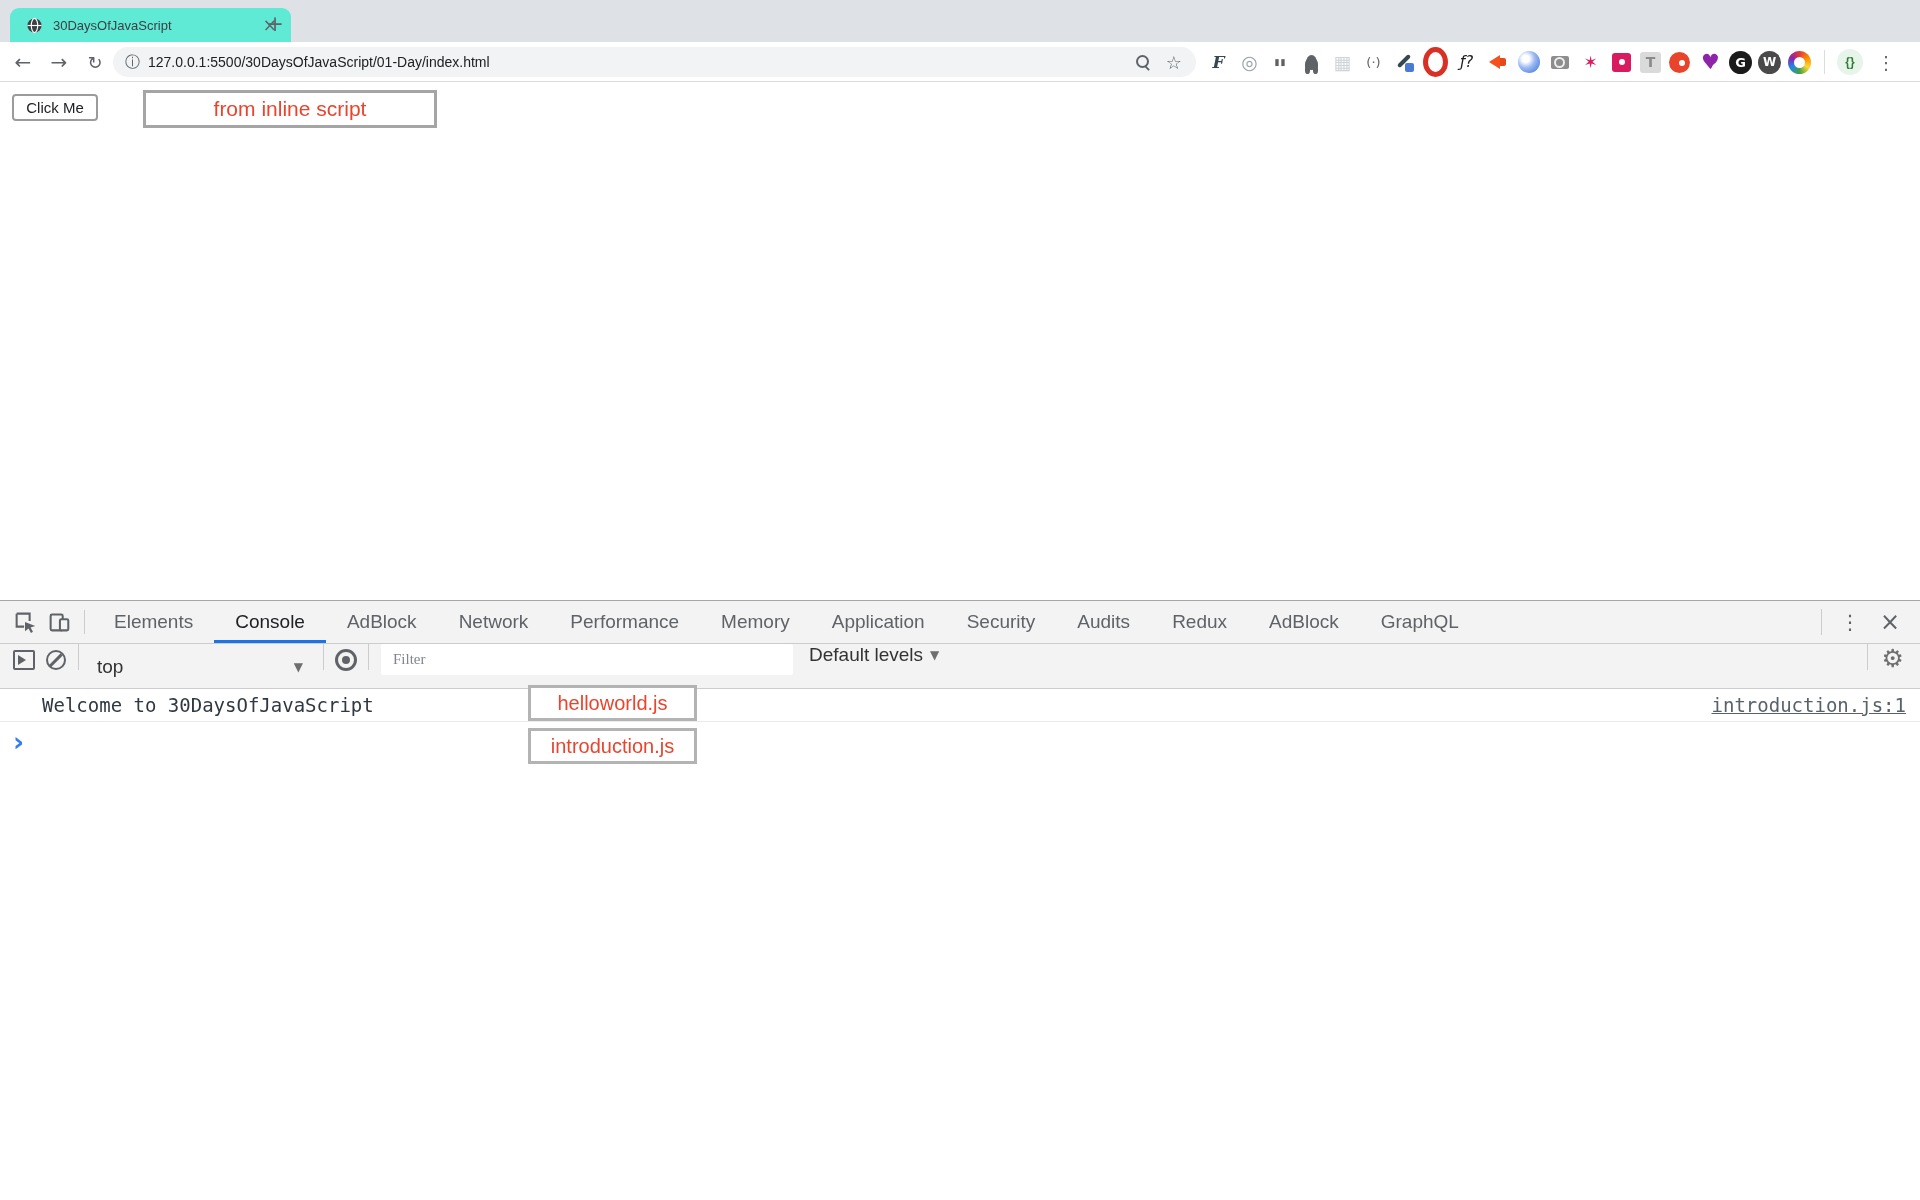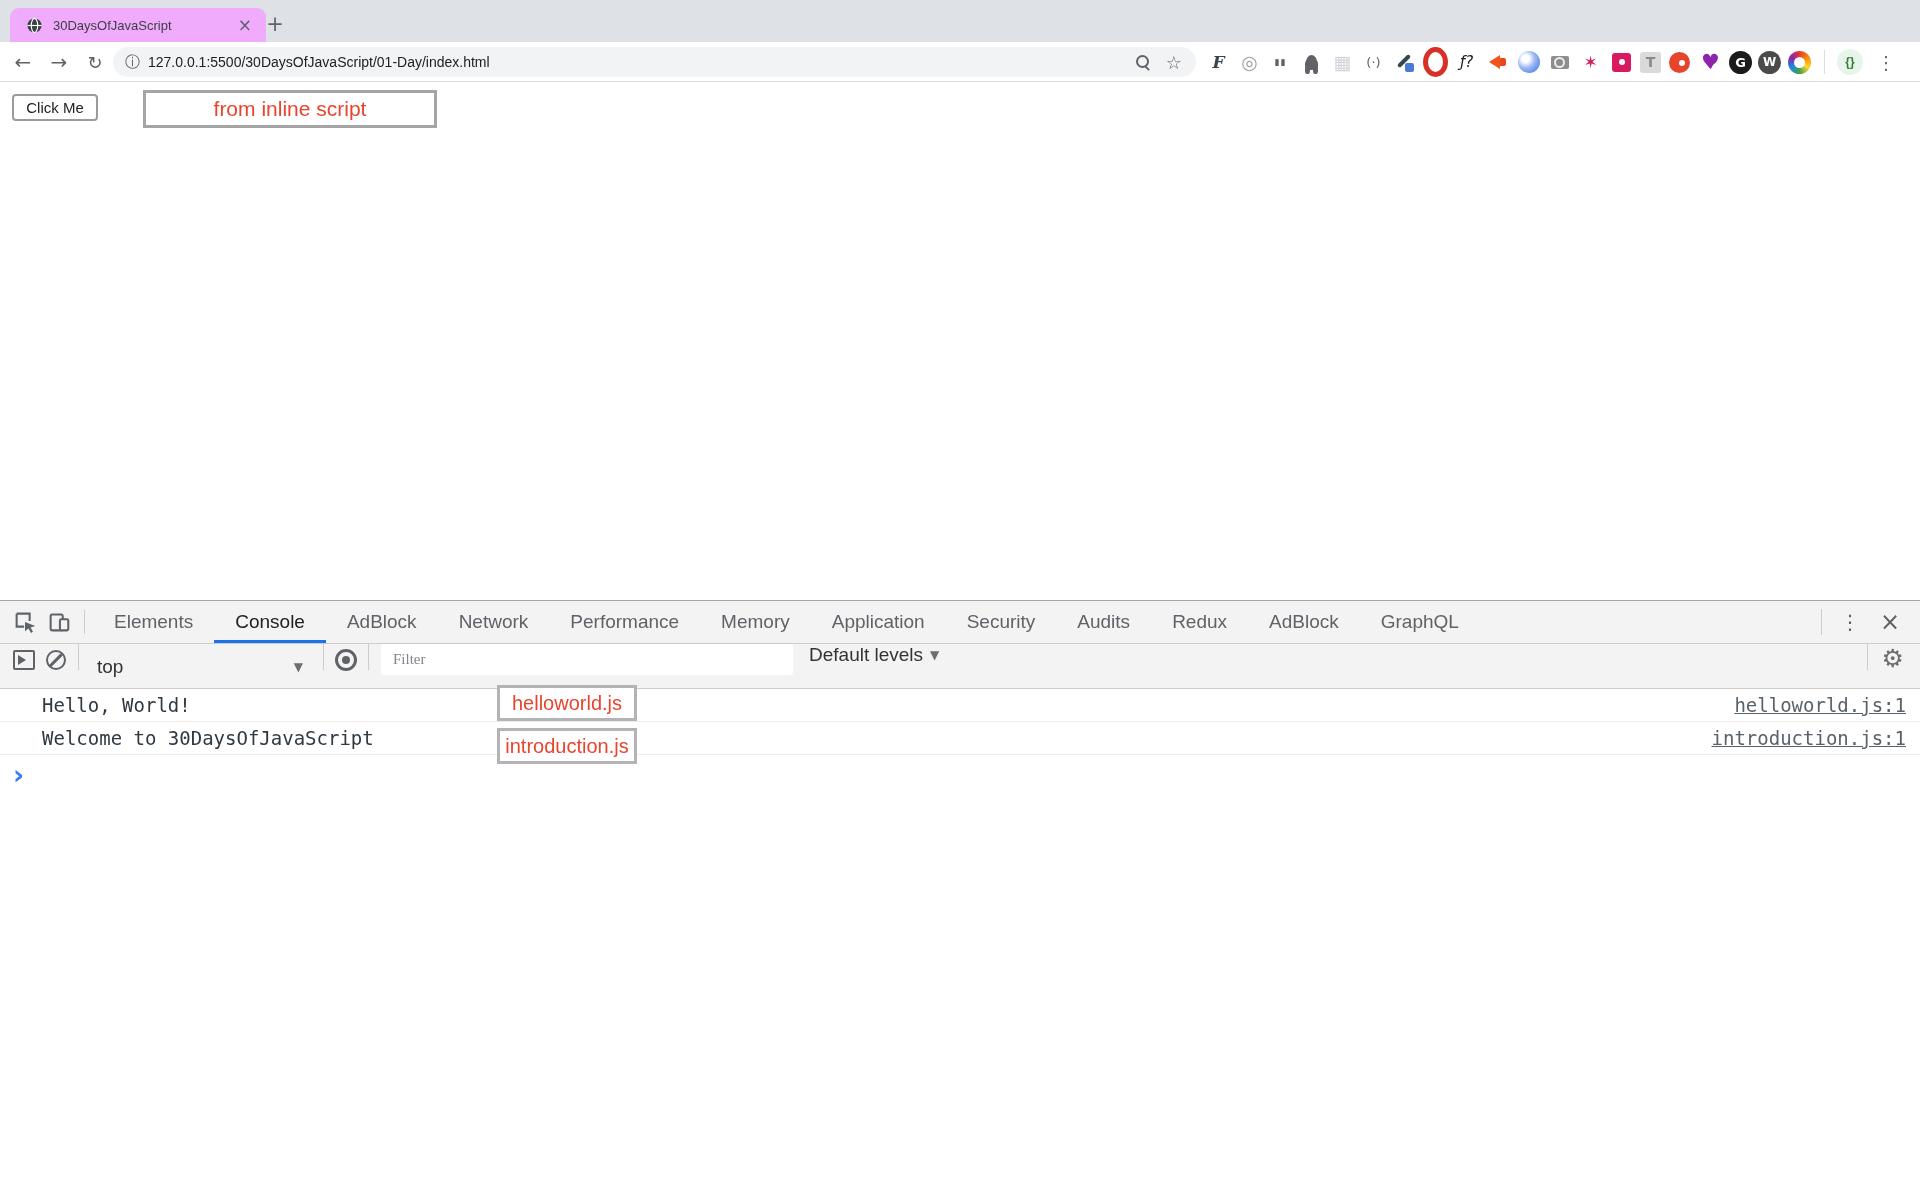--- a/index.html
+++ b/index.html
@@ -1,21 +1,21 @@
 <!DOCTYPE html>
 <html><head>
 <meta charset="utf-8">
 <style>
   * { margin:0; padding:0; box-sizing:border-box; }
   html,body { width:1920px; height:1200px; background:#fff; font-family:"Liberation Sans", sans-serif; overflow:hidden; }
   .glyph { font-family:"DejaVu Sans", sans-serif; }
 
   
   .tabstrip { position:absolute; left:0; top:0; width:1920px; height:42px; background:#dee1e6; }
-  .tab { position:absolute; left:10px; top:8px; width:256px; height:34px; background:#f0abfc; border-radius:9px 9px 0 0; display:flex; align-items:center; padding:0 10px 0 16px; }
+  .tab { position:absolute; left:10px; top:8px; width:281px; height:34px; background:#5eead4; border-radius:9px 9px 0 0; display:flex; align-items:center; padding:0 10px 0 16px; }
   .tab-title { font-size:13px; color:#3c4043; margin-left:10px; flex:1; white-space:nowrap; overflow:hidden; }
   .tab-close { font-size:17px; color:#5f6368; cursor:default; padding:0 4px; }
   .newtab { position:absolute; left:260px; top:9px; width:30px; height:30px; display:flex; align-items:center; justify-content:center; font-size:21px; color:#5f6368; }
 
   .toolbar { position:absolute; left:0; top:42px; width:1920px; height:40px; background:#fff; border-bottom:1px solid #dadce0; }
   .navbtn { position:absolute; top:6px; width:30px; height:28px; display:flex; align-items:center; justify-content:center; font-size:20px; color:#5f6368; }
   .nav-back{ left:8px; } .nav-fwd{ left:44px; } .nav-reload{ left:80px; font-size:18px; }
 
   .omnibox { position:absolute; left:113px; top:5px; width:1083px; height:30px; background:#f1f3f4; border-radius:15px; display:flex; align-items:center; padding:0 14px 0 12px; }
   .info-ic { font-size:15px; color:#5f6368; margin-right:8px; }
@@ -92,21 +92,21 @@
   .levels { display:flex; align-items:center; margin-left:16px; font-size:19px; color:#333; }
   .levels .arr { font-size:12px; color:#6e6e6e; margin-left:7px; }
   .dt-toolbar .spacer { flex:1; }
   .gear { font-size:25px; color:#6e6e6e; }
 
   .console-area { position:relative; background:#fff; height:510px; font-family:"DejaVu Sans Mono", monospace; }
   .msg-row { height:33px; display:flex; align-items:center; border-bottom:1px solid #ebebeb; padding-left:42px; font-size:19px; color:#303942; }
   .msg-src { margin-left:auto; padding-right:14px; font-size:19px; color:#59626b; text-decoration:underline; }
   .prompt-row { height:42px; display:flex; align-items:center; padding-left:13px; }
   .prompt { color:#367cf2; font-size:27px; font-weight:bold; line-height:1; margin-top:-4px; }
-  .ann-box { position:absolute; left:497px; width:140px; height:36px; border:3px solid #b3b3b3; background:#fff; display:flex; align-items:center; justify-content:center; font-family:"Liberation Sans",sans-serif; font-size:20px; color:#e8442e; }
+  .ann-box { position:absolute; left:528px; width:169px; height:36px; border:3px solid #b3b3b3; background:#fff; display:flex; align-items:center; justify-content:center; font-family:"Liberation Sans",sans-serif; font-size:20px; color:#e8442e; }
   .ann-1 { top:-4px; } .ann-2 { top:39px; }
 </style>
 </head>
 <body>
 
 <div class="tabstrip">
   <div class="tab">
     <svg width="17" height="17" viewBox="0 0 18 18">
       <circle cx="9" cy="9" r="7.5" fill="#3c4043"></circle>
       <path d="M1.5 9h15" stroke="#fff" stroke-width="1.2" fill="none"></path>
@@ -222,24 +222,20 @@
       <span>Default levels</span>
       <span class="arr glyph">▼</span>
     </span>
     <span class="spacer"></span>
     <span class="dt-sep" style="height:26px; margin:0 14px 0 0;"></span>
     <span class="gear glyph">⚙</span>
   </div>
 
   <div class="console-area">
     <div class="msg-row">
-      <span>Hello, World!</span>
-      <span class="msg-src">helloworld.js:1</span>
-    </div>
-    <div class="msg-row">
       <span>Welcome to 30DaysOfJavaScript</span>
       <span class="msg-src">introduction.js:1</span>
     </div>
     <div class="prompt-row">
       <span class="prompt glyph">›</span>
     </div>
     <div class="ann-box ann-1">helloworld.js</div>
     <div class="ann-box ann-2">introduction.js</div>
   </div>
 

